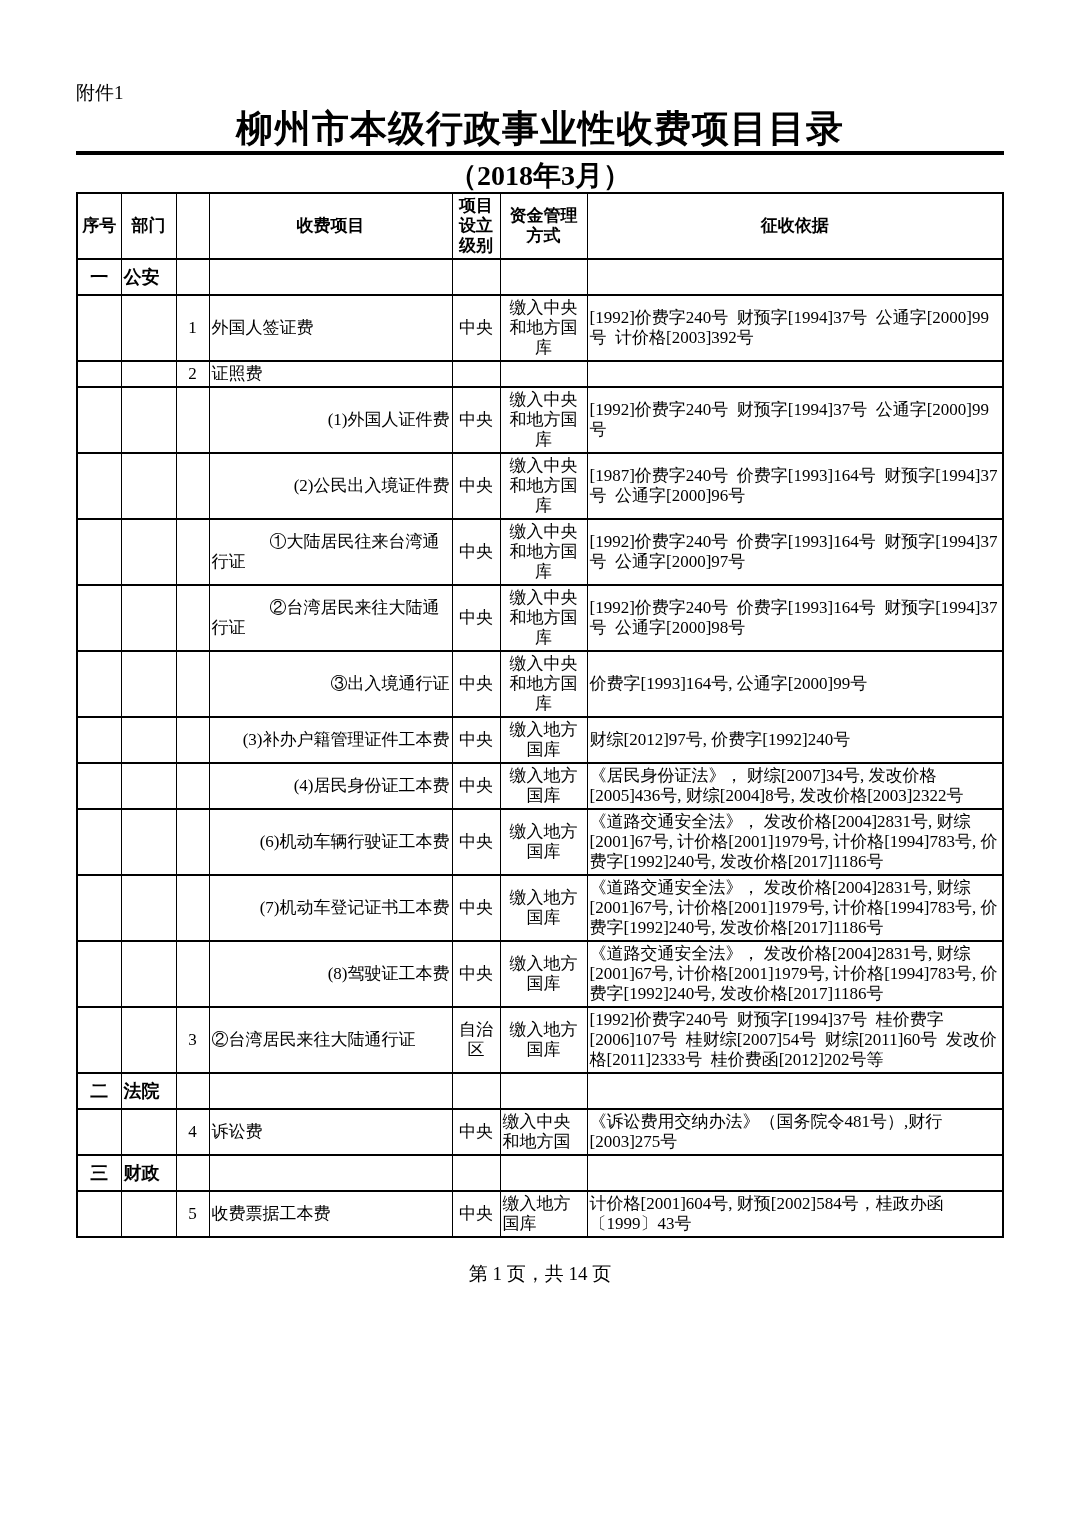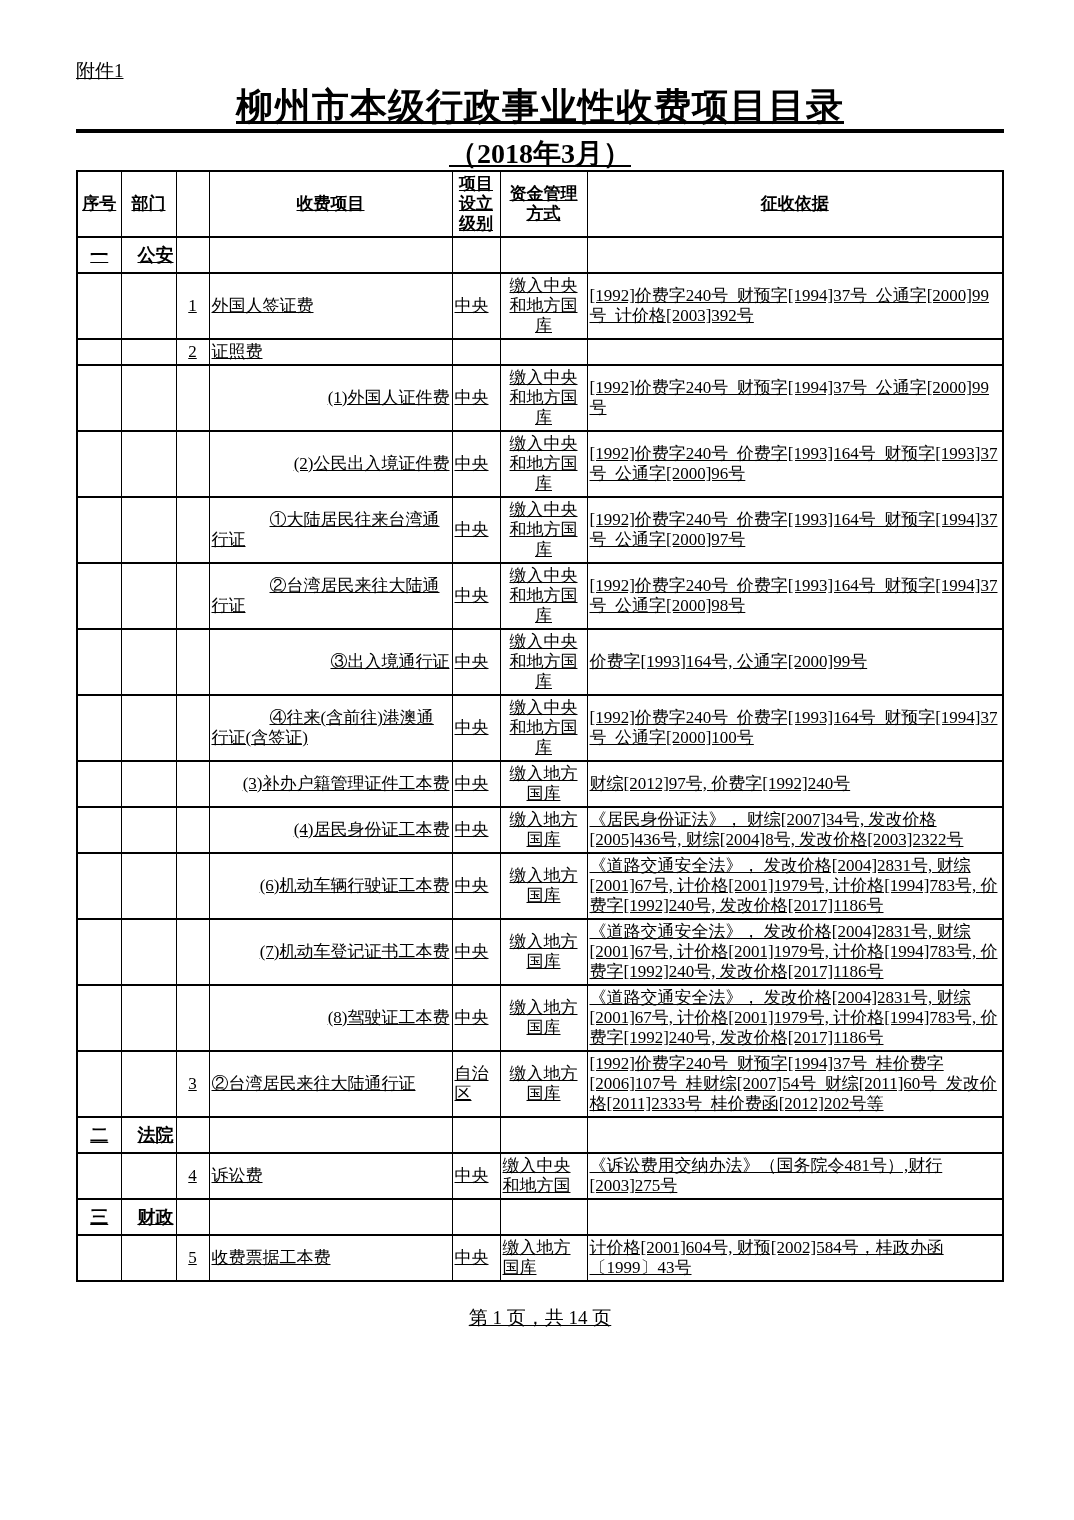--- a/index.html
+++ b/index.html
@@ -6,22 +6,21 @@
   .page{
     position:relative;
     width:1074px;height:1520px;
     background:#fff;color:#000;
     font-family:"Liberation Serif","DejaVu Serif",serif;
     overflow:hidden;
   }
   .content{
     margin-left:76px;
     width:928px;
-    padding-top:60px;
-    text-decoration:underline;
+    padding-top:82px;
   }
   .attachment{
     font-size:19px;
     line-height:22px;
     text-align:left;
   }
   .doc-title{
     margin-top:6px;
     text-align:center;
     font-family:"Liberation Sans","DejaVu Sans",sans-serif;
@@ -59,26 +58,26 @@
     vertical-align:middle;
     padding:2px 2px;
     overflow:hidden;
   }
   .fee-table th{
     font-weight:bold;
     text-align:center;
     padding:2px 1px;
   }
   .c-serial{text-align:center;}
-  .c-dept{text-align:right;padding-left:5px;}
+  .c-dept{text-align:left;padding-left:5px;}
   .c-num{text-align:center;}
   .c-name{text-align:left;padding:2px 4px;}
   .c-name.ac{text-align:right;}
   .c-name.aw{text-align:left;text-indent:58px;}
-  .c-level{text-align:left;padding:2px 1px;margin-top:45px;}
+  .c-level{text-align:center;padding:2px 1px;margin-top:45px;}
   .c-fund{text-align:center;padding:2px 2px;}
   .c-fund.al{text-align:left;}
   .c-basis{
     text-align:left;
     padding:2px 6px;
     white-space:pre-wrap;
     overflow-wrap:break-word;
   }
   tr.sec td{height:30px;}
   tr.sec .c-serial,tr.sec .c-dept{font-weight:bold;font-size:18px;}
@@ -161,21 +160,21 @@
             <td class="c-fund">缴入中央和地方国库</td>
             <td class="c-basis">[1992]价费字240号  财预字[1994]37号  公通字[2000]99号</td>
           </tr>
           <tr>
             <td class="c-serial"></td>
             <td class="c-dept"></td>
             <td class="c-num"></td>
             <td class="c-name ac">(2)公民出入境证件费</td>
             <td class="c-level">中央</td>
             <td class="c-fund">缴入中央和地方国库</td>
-            <td class="c-basis">[1992]价费字240号  价费字[1993]164号  财预字[1993]37号  公通字[2000]96号</td>
+            <td class="c-basis">[1987]价费字240号  价费字[1993]164号  财预字[1994]37号  公通字[2000]96号</td>
           </tr>
           <tr>
             <td class="c-serial"></td>
             <td class="c-dept"></td>
             <td class="c-num"></td>
             <td class="c-name aw">①大陆居民往来台湾通行证</td>
             <td class="c-level">中央</td>
             <td class="c-fund">缴入中央和地方国库</td>
             <td class="c-basis">[1992]价费字240号  价费字[1993]164号  财预字[1994]37号  公通字[2000]97号</td>
           </tr>
@@ -189,29 +188,20 @@
             <td class="c-basis">[1992]价费字240号  价费字[1993]164号  财预字[1994]37号  公通字[2000]98号</td>
           </tr>
           <tr>
             <td class="c-serial"></td>
             <td class="c-dept"></td>
             <td class="c-num"></td>
             <td class="c-name ac">③出入境通行证</td>
             <td class="c-level">中央</td>
             <td class="c-fund">缴入中央和地方国库</td>
             <td class="c-basis">价费字[1993]164号, 公通字[2000]99号</td>
-          </tr>
-          <tr>
-            <td class="c-serial"></td>
-            <td class="c-dept"></td>
-            <td class="c-num"></td>
-            <td class="c-name aw">④往来(含前往)港澳通行证(含签证)</td>
-            <td class="c-level">中央</td>
-            <td class="c-fund">缴入中央和地方国库</td>
-            <td class="c-basis">[1992]价费字240号  价费字[1993]164号  财预字[1994]37号  公通字[2000]100号</td>
           </tr>
           <tr>
             <td class="c-serial"></td>
             <td class="c-dept"></td>
             <td class="c-num"></td>
             <td class="c-name ac">(3)补办户籍管理证件工本费</td>
             <td class="c-level">中央</td>
             <td class="c-fund">缴入地方国库</td>
             <td class="c-basis">财综[2012]97号, 价费字[1992]240号</td>
           </tr>

